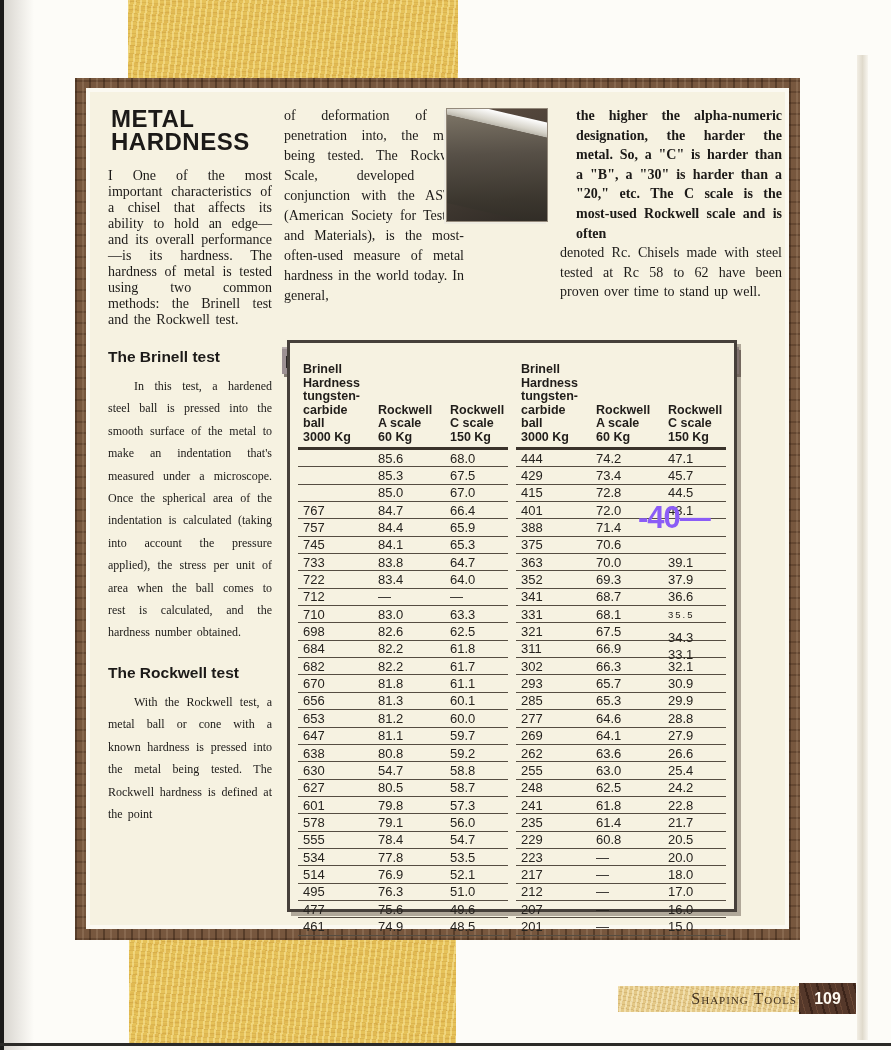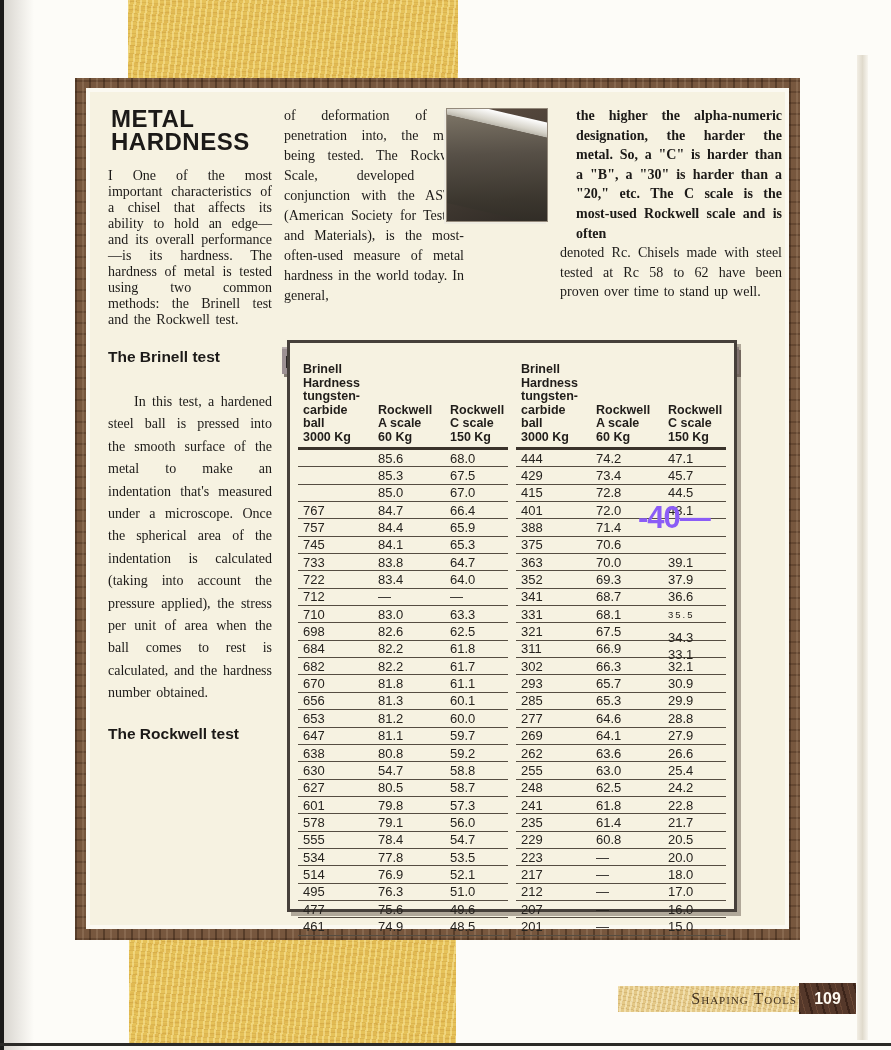--- a/index.html
+++ b/index.html
@@ -33,21 +33,21 @@
          background:#f6f2e1;border:4px solid #fbf9f1;}
 
   
   .col-left{position:absolute;left:18px;top:12px;width:164px;}
   .page-title{margin:3px;font-family:"Liberation Sans",sans-serif;font-weight:800;
               font-size:24px;line-height:23px;letter-spacing:.5px;}
   .intro{margin:15px 0 0 0;font-family:"Liberation Serif",serif;font-size:14px;
          line-height:16px;text-align:justify;word-spacing:2px;}
   .subhead{margin:20px 0 0 0;font-family:"Liberation Sans",sans-serif;font-weight:bold;
            font-size:15.5px;line-height:18px;}
-  .para{margin:25px 0 0 0;font-family:"Liberation Serif",serif;font-size:14px;
+  .para{margin:9px 0 0 0;font-family:"Liberation Serif",serif;font-size:12px;
         line-height:22.4px;text-align:justify;text-indent:26px;word-spacing:2px;}
 
   .col-mid{position:absolute;left:194px;top:14px;width:180px;
            font-family:"Liberation Serif",serif;font-size:14px;line-height:20px;
            text-align:justify;word-spacing:1.5px;}
   .col-mid p{margin:0;}
 
   .col-right{position:absolute;left:470px;top:14px;width:222px;
              font-family:"Liberation Serif",serif;font-size:14px;line-height:19.6px;
              text-align:justify;word-spacing:1.5px;}
@@ -114,20 +114,21 @@
 
   <div class="wood">
     <div class="paper">
 
       <div class="col-left">
         <h1 class="page-title"><span>METAL</span><br><span>HARDNESS</span></h1>
         <p class="intro">I  One of the most important characteristics of a chisel that affects its ability to hold an edge—and its overall performance—is its hardness. The hardness of metal is tested using two common methods: the Brinell test and the Rockwell test.</p>
         <h2 class="subhead">The Brinell test</h2>
         <p class="para">In this test, a hardened steel ball is pressed into the smooth surface of the metal to make an indentation that's measured under a microscope. Once the spherical area of the indentation is calculated (taking into account the pressure applied), the stress per unit of area when the ball comes to rest is calculated, and the hardness number obtained.</p>
         <h2 class="subhead">The Rockwell test</h2>
+        <p class="para">With the Rockwell test, a metal ball or cone with a known hardness is pressed into the metal being tested. The Rockwell hardness is defined at the point</p>
       </div>
 
       <div class="col-mid">
         <p>of deformation of or penetration into, the metal being tested. The Rockwell Scale, developed in conjunction with the ASTM (American Society for Testing and Materials), is the most-often-used measure of metal hardness in the world today. In general,</p>
       </div>
 
       <div class="photo">
         <div class="blade">
           <div class="blade-shine"></div>
           <div class="blade-face"></div>

